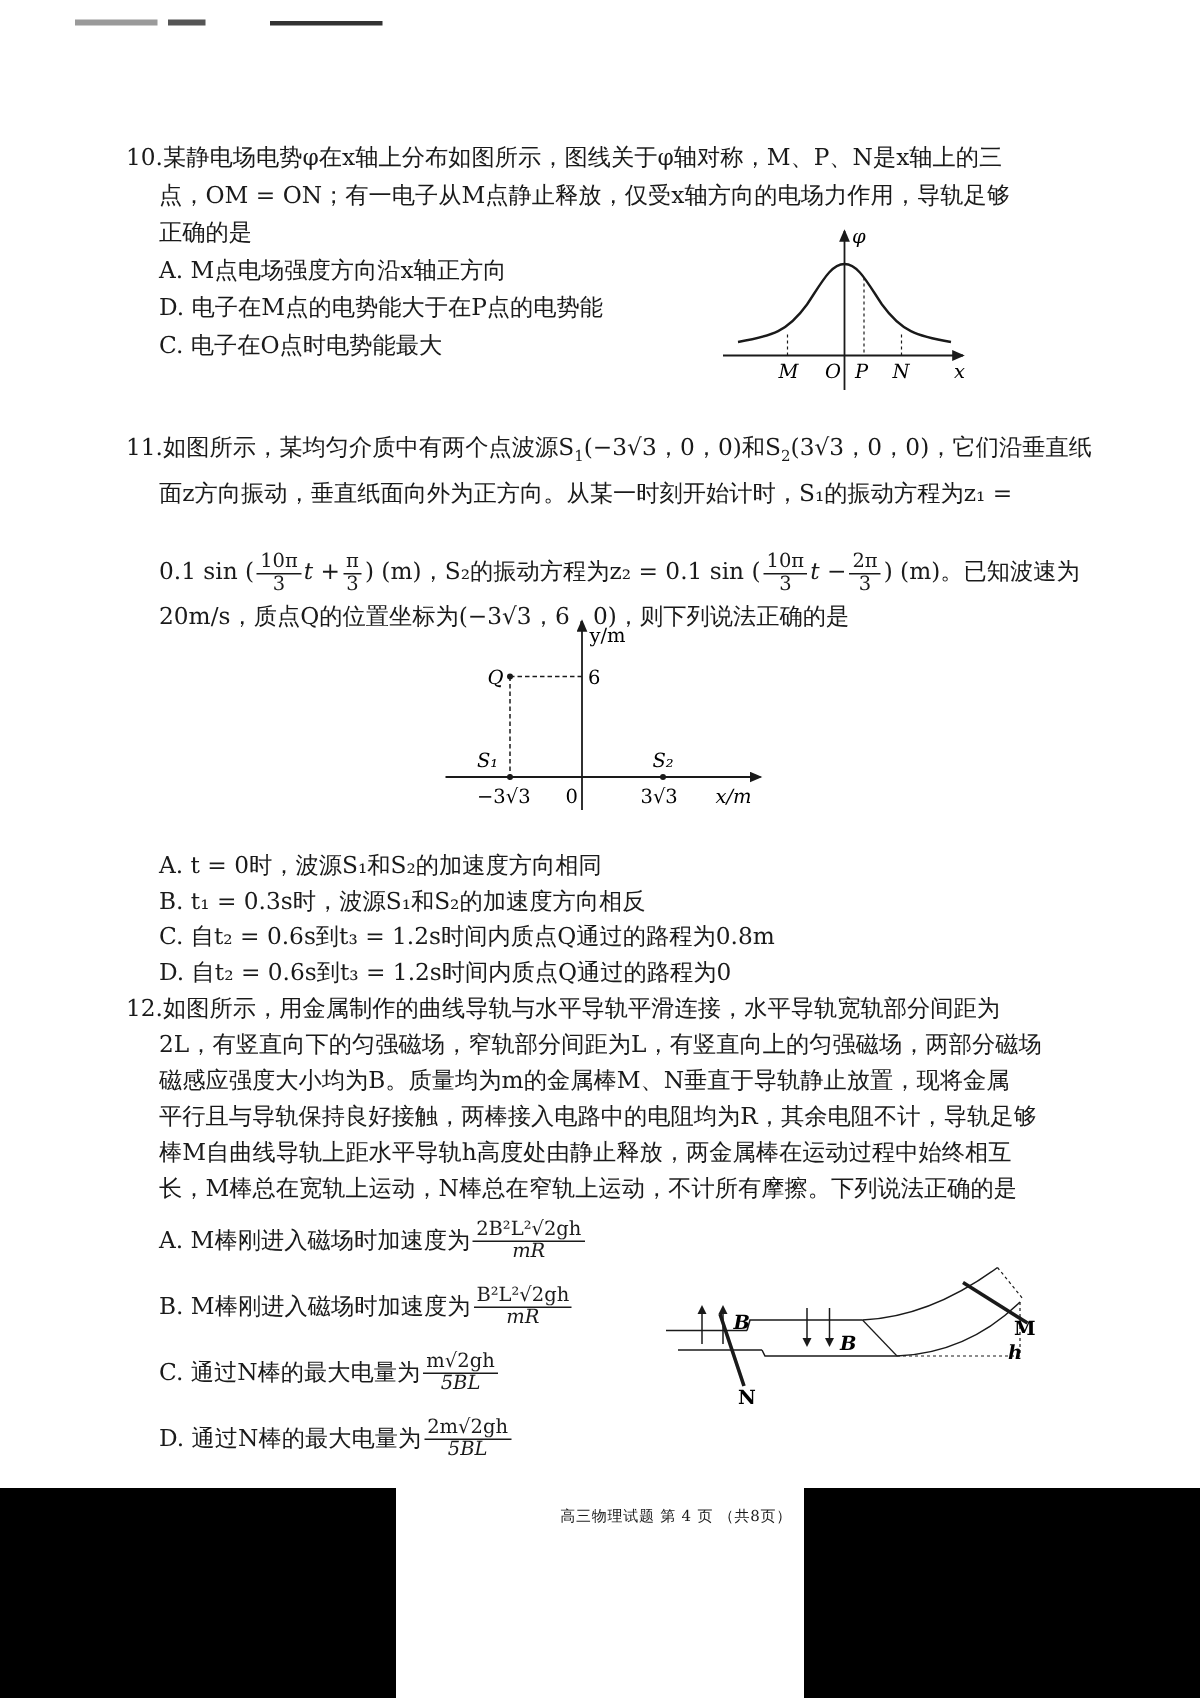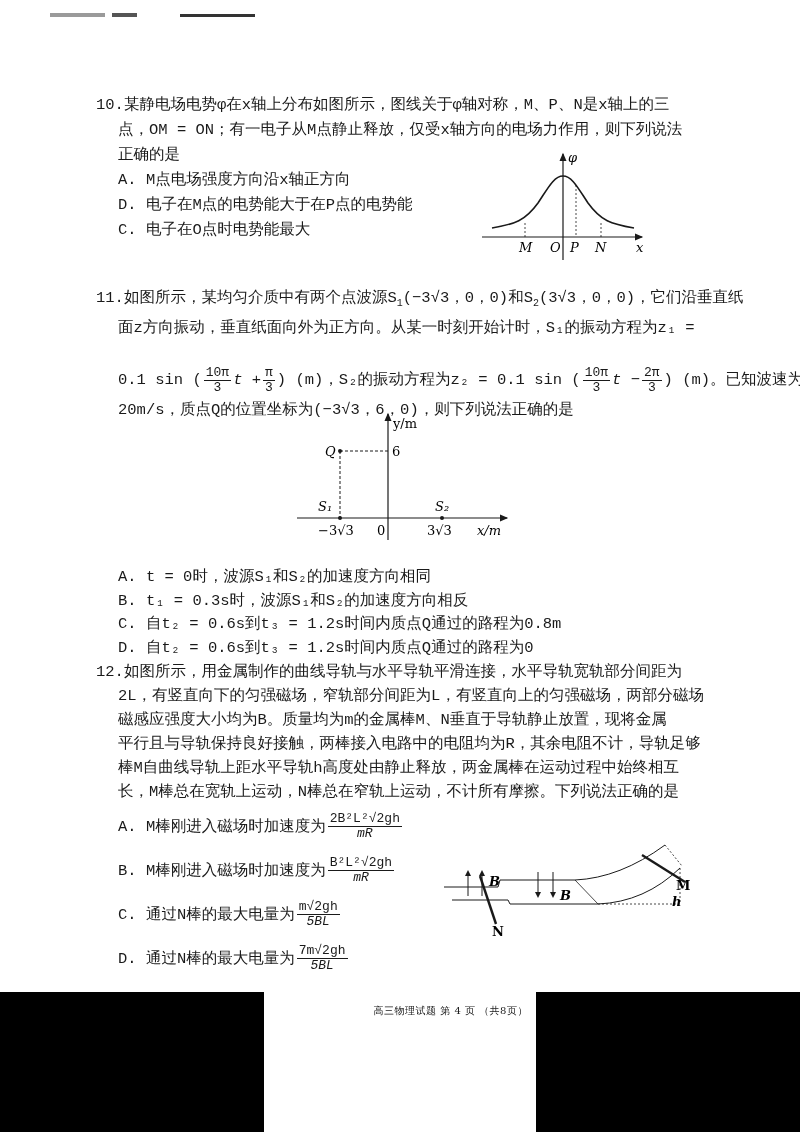--- a/index.html
+++ b/index.html
@@ -2,21 +2,21 @@
 <html><head>
 <meta charset="utf-8">
 <style>
   html, body { margin:0; padding:0; }
   body {
     width:800px; height:1132px; position:relative; overflow:hidden;
     background:#ffffff; color:#1a1a1a;
     font-family:"DejaVu Serif","Liberation Serif",serif;
   }
   .scan-dots { position:absolute; top:13px; height:4px; background:#9a9a9a; }
-  .q { position:absolute; left:96px; width:630px; font-size:15.5px; line-height:25px;font-family:Liberation Mono, monospace; }
+  .q { position:absolute; left:84px; width:630px; font-size:15.5px; line-height:25px; }
   .line { white-space:nowrap; }
   .indent { padding-left:22px; }
   .opt { padding-left:22px; }
   i, .it { font-style:italic; }
   .frac { display:inline-flex; flex-direction:column; align-items:center; vertical-align:middle; font-size:13px; line-height:14px; margin:0 2px; }
   .frac .num { border-bottom:1px solid #1a1a1a; padding:0 2px; }
   .frac .den { padding:0 2px; }
   sub, sup { font-size:10px; }
   svg text { font-family:"DejaVu Serif","Liberation Serif",serif; }
   .black-left { position:absolute; left:0; top:992px; width:264px; height:140px; background:#000; }
@@ -25,21 +25,21 @@
 </style>
 </head>
 <body>
 
 <div class="scan-dots" style="left:50px;width:55px;"></div>
 <div class="scan-dots" style="left:112px;width:25px;background:#555;"></div>
 <div class="scan-dots" style="left:180px;width:75px;height:3px;top:14px;background:#333;"></div>
 
 <div class="q" style="top:93px;">
   <div class="line"><span>10.</span><span>某静电场电势φ在x轴上分布如图所示，图线关于φ轴对称，M、P、N是x轴上的三</span></div>
-  <div class="line indent">点，OM = ON；有一电子从M点静止释放，仅受x轴方向的电场力作用，则下列说法</div>
+  <div class="line indent">点，OM = ON；有一电子从M点静止释放，仅受x轴方向的电场力作用，导轨足够</div>
   <div class="line indent">正确的是</div>
   <div class="line opt">A. M点电场强度方向沿x轴正方向</div>
   <div class="line opt">D. 电子在M点的电势能大于在P点的电势能</div>
   <div class="line opt">C. 电子在O点时电势能最大</div>
 </div>
 
 <svg style="position:absolute;left:470px;top:148px;" width="200" height="115" viewBox="0 0 200 115">
   <defs>
       <marker id="arr" markerWidth="8" markerHeight="8" refX="6" refY="3" orient="auto">
         <path d="M0,0 L7,3 L0,6 Z" fill="#1a1a1a"></path>
@@ -127,21 +127,21 @@
       </span></div>
   <div class="line opt"><span>B. M棒刚进入磁场时加速度为</span><span class="frac">
         <span class="num">B²L²√2gh</span>
         <span class="den it">mR</span>
       </span></div>
   <div class="line opt"><span>C. 通过N棒的最大电量为</span><span class="frac">
         <span class="num">m√2gh</span>
         <span class="den it">5BL</span>
       </span></div>
   <div class="line opt"><span>D. 通过N棒的最大电量为</span><span class="frac">
-        <span class="num">7m√2gh</span>
+        <span class="num">2m√2gh</span>
         <span class="den it">5BL</span>
       </span></div>
 </div>
 
 <svg style="position:absolute;left:440px;top:820px;" width="270" height="120" viewBox="0 0 270 120">
 
   <line x1="4" y1="67" x2="58" y2="67" stroke="#1a1a1a" stroke-width="1"></line>
   <line x1="12" y1="80" x2="68" y2="80" stroke="#1a1a1a" stroke-width="1"></line>
 
   <polyline points="58,67 60,60 135,60" fill="none" stroke="#1a1a1a" stroke-width="1"></polyline>

